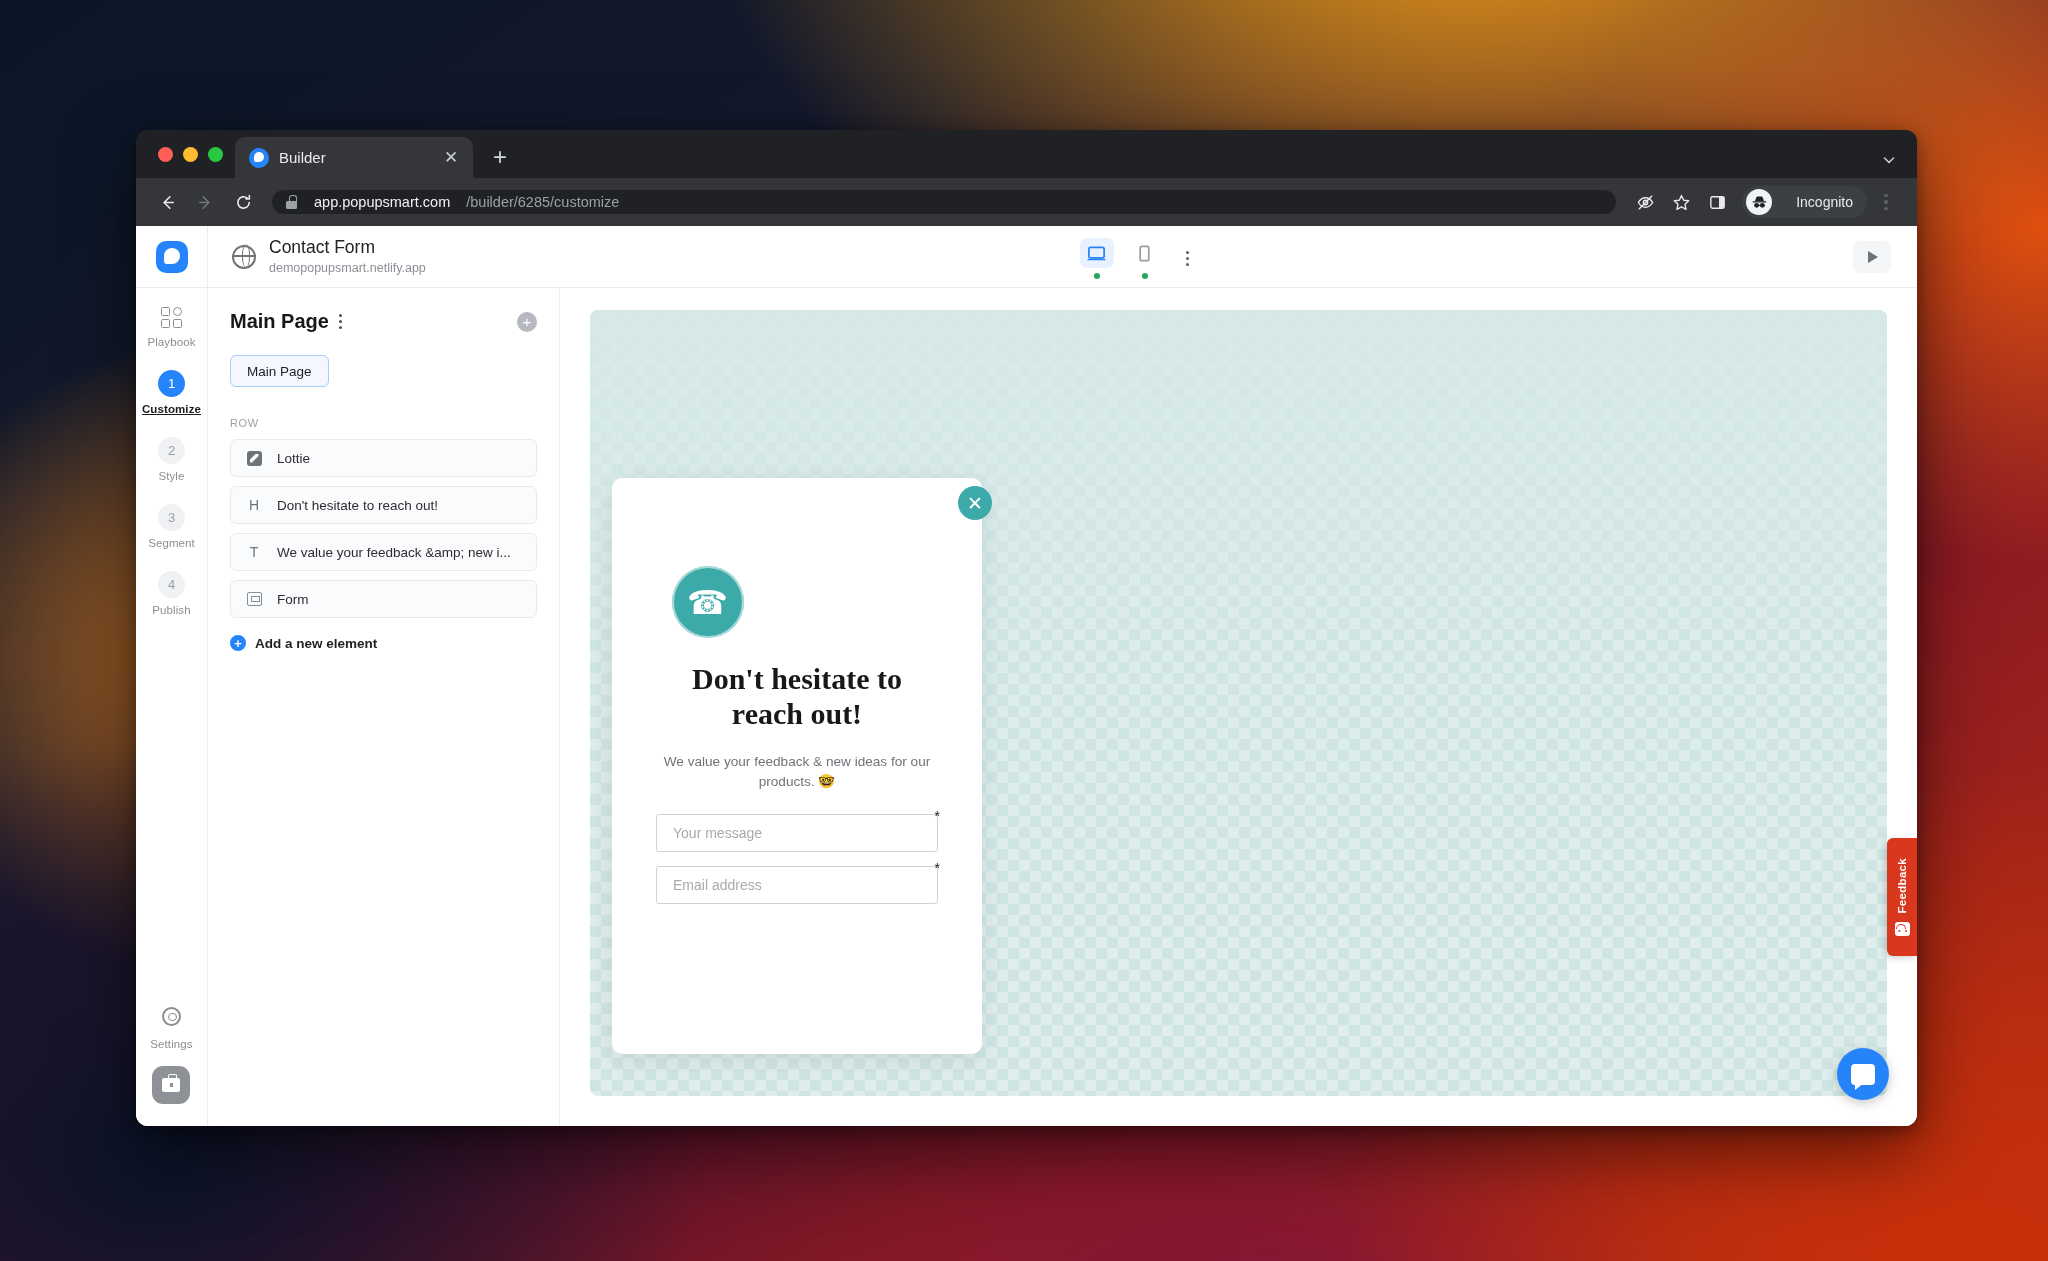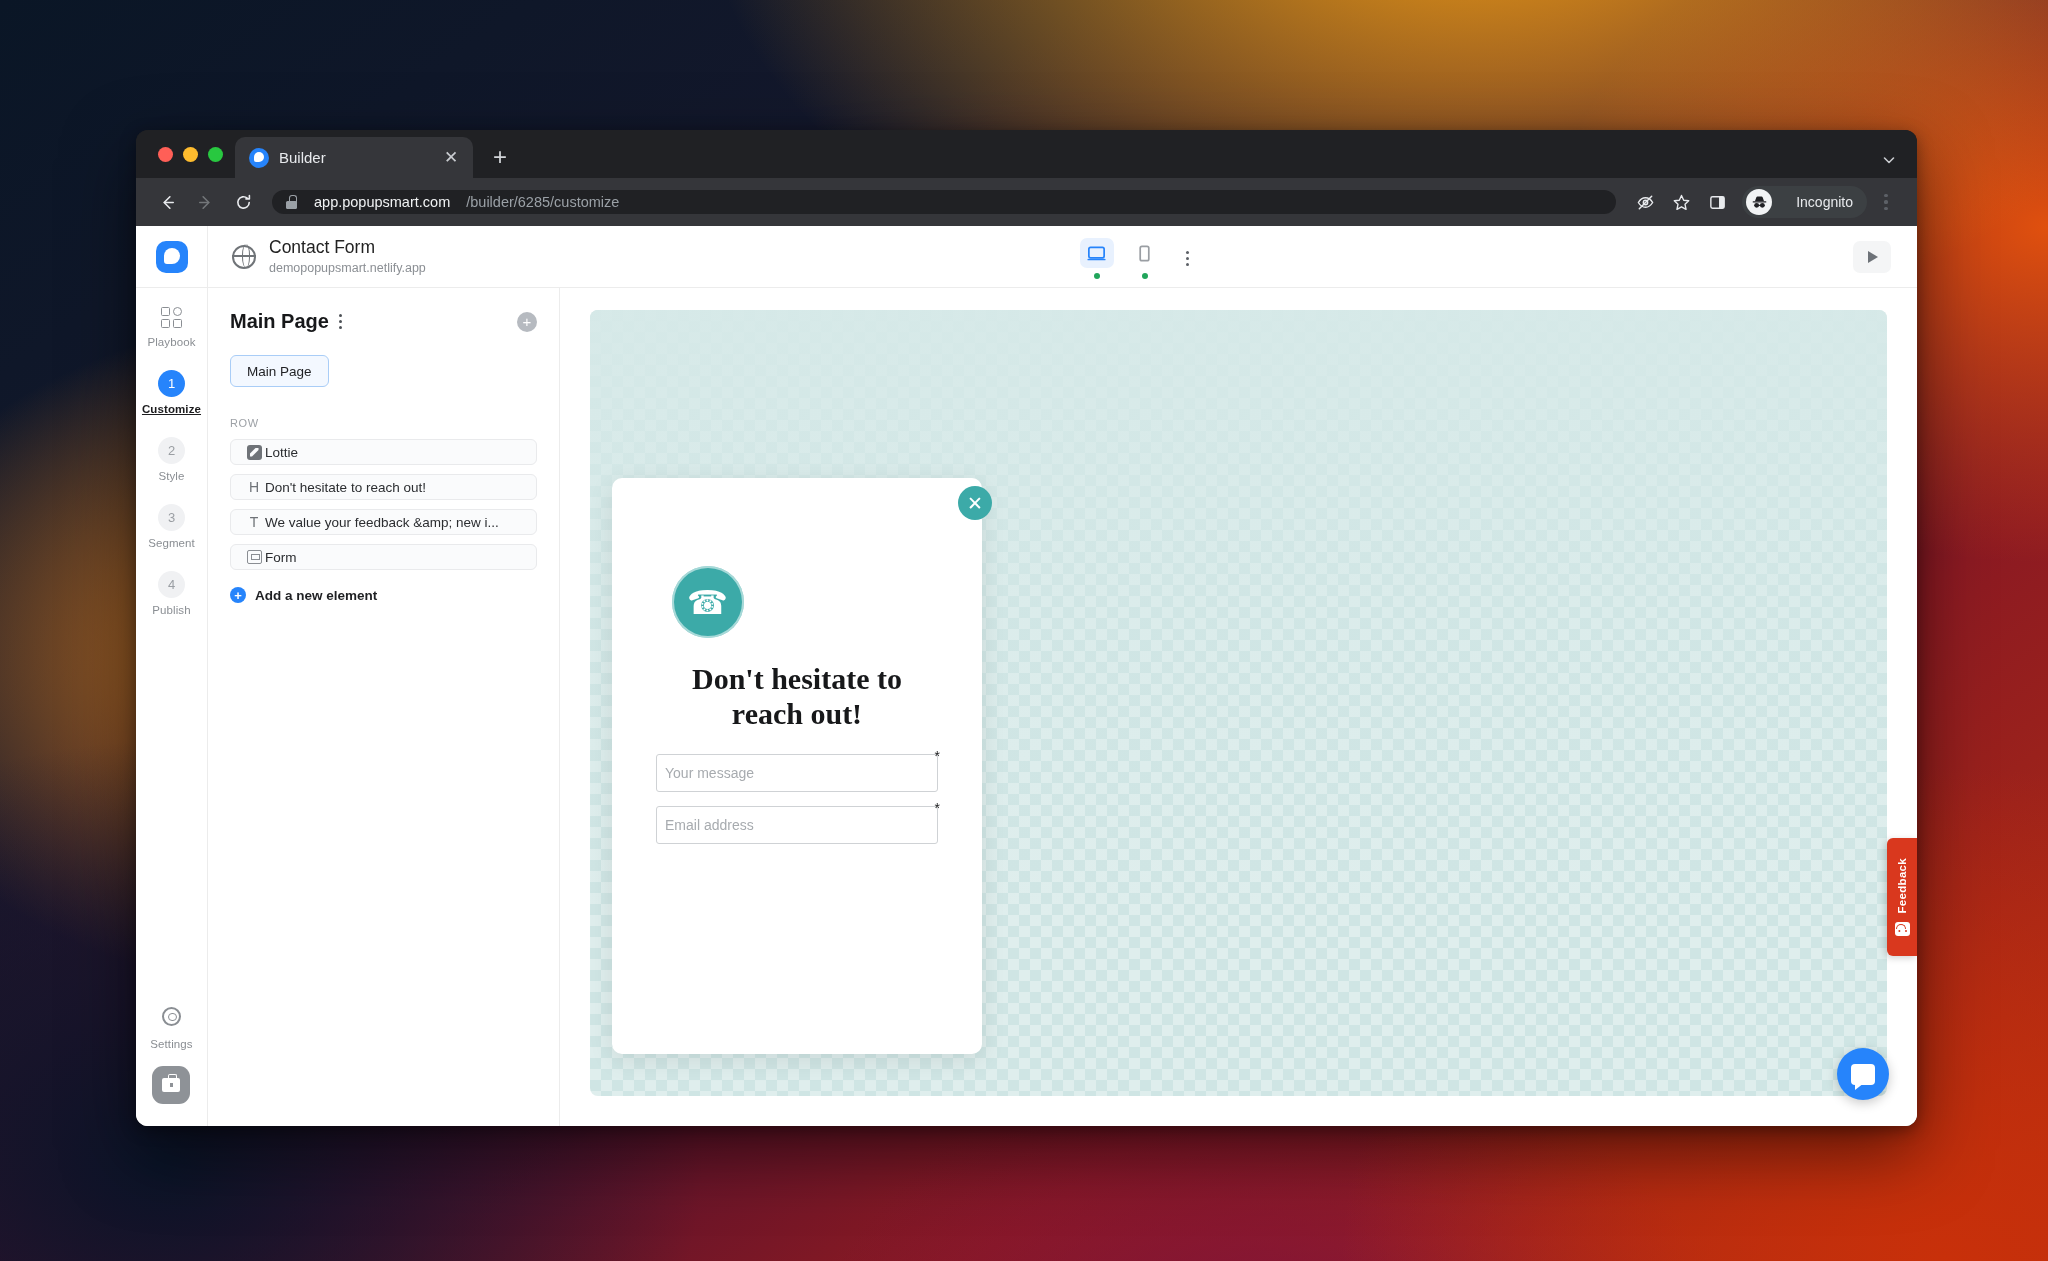--- a/index.html
+++ b/index.html
@@ -235,22 +235,22 @@
     display:flex; align-items:center; justify-content:center; color:#fff;
     font-size: 15px; line-height: 1; font-weight: 400;
   }
   .page-chip {
     display:inline-flex; align-items:center; height: 32px; padding: 0 16px;
     border: 1px solid #a9cdf7; border-radius: 6px; background:#f3f8ff;
     color:#1f2023; font-size: 13.5px; align-self: flex-start; margin-bottom: 30px;
   }
   .row-label { font-size: 11px; color:#9da1a6; letter-spacing:.6px; margin-bottom: 10px; }
   .el-item {
-    height: 26px; border:1px solid #e9eaec; border-radius: 6px; background:#fafbfc;
-    display:flex; align-items:center; gap: 2px; padding: 0 14px; margin-bottom: 9px;
+    height: 38px; border:1px solid #e9eaec; border-radius: 6px; background:#fafbfc;
+    display:flex; align-items:center; gap: 14px; padding: 0 14px; margin-bottom: 9px;
     font-size: 13.5px; color:#2b2d30;
   }
   .el-ico { width: 18px; flex:none; display:flex; align-items:center; justify-content:center;
             color:#6f7378; font-size: 14px; }
   .lottie-ico {
     width:15px;height:15px;border-radius:3px;background:#6f7378;position:relative;
   }
   .lottie-ico::after{
     content:""; position:absolute; left:3px; top:3px; width:9px; height:9px;
     background:#fafbfc; clip-path: polygon(100% 0, 100% 28%, 28% 100%, 0 100%, 0 72%, 72% 0);
@@ -326,21 +326,21 @@
     margin-top: 24px; text-align:center; font-family: "Liberation Serif", serif;
     font-size: 30px; font-weight: 700; color: #17181a; line-height: 1.16;
   }
   .popup-p {
     margin-top: 20px; text-align:center; color:#6f7378; font-size: 13.6px; line-height: 1.5;
   }
   .field-wrap { position: relative; margin-top: 22px; }
   .field-wrap + .field-wrap { margin-top: 14px; }
   .field {
     width: 100%; height: 38px; border:1px solid #cfd2d5; border-radius: 3px;
-    background:#fff; padding: 0 8px; font-size: 14px; color:#2b2d30;
+    background:#fff; padding: 0 16px; font-size: 14px; color:#2b2d30;
     font-family: inherit;
   }
   .field::placeholder { color:#a7abaf; }
   .req-star {
     position:absolute; right: -2px; top: -5px; color:#17181a; font-size: 14px; line-height:1;
   }
   .submit-btn {
     width: 100%; height: 38px; margin-top: 18px; border:none; border-radius: 3px;
     background:#3caaa8; color:#fff; font-size: 15px; font-family: inherit;
   }
@@ -629,20 +629,21 @@
               <span>✕</span>
             </div>
 
             <div class="lottie-wrap">
               <div class="phone-circle">
                 <span class="phone-glyph">☎</span>
               </div>
             </div>
 
             <div class="popup-h">Don't hesitate to reach out!</div>
+            <div class="popup-p">We value your feedback &amp; new ideas for our products. 🤓</div>
 
             <div class="field-wrap">
               <input class="field" type="text" placeholder="Your message" style="">
               <span class="req-star">*</span>
             </div>
 
             <div class="field-wrap">
               <input class="field" type="text" placeholder="Email address" style="">
               <span class="req-star">*</span>
             </div>

